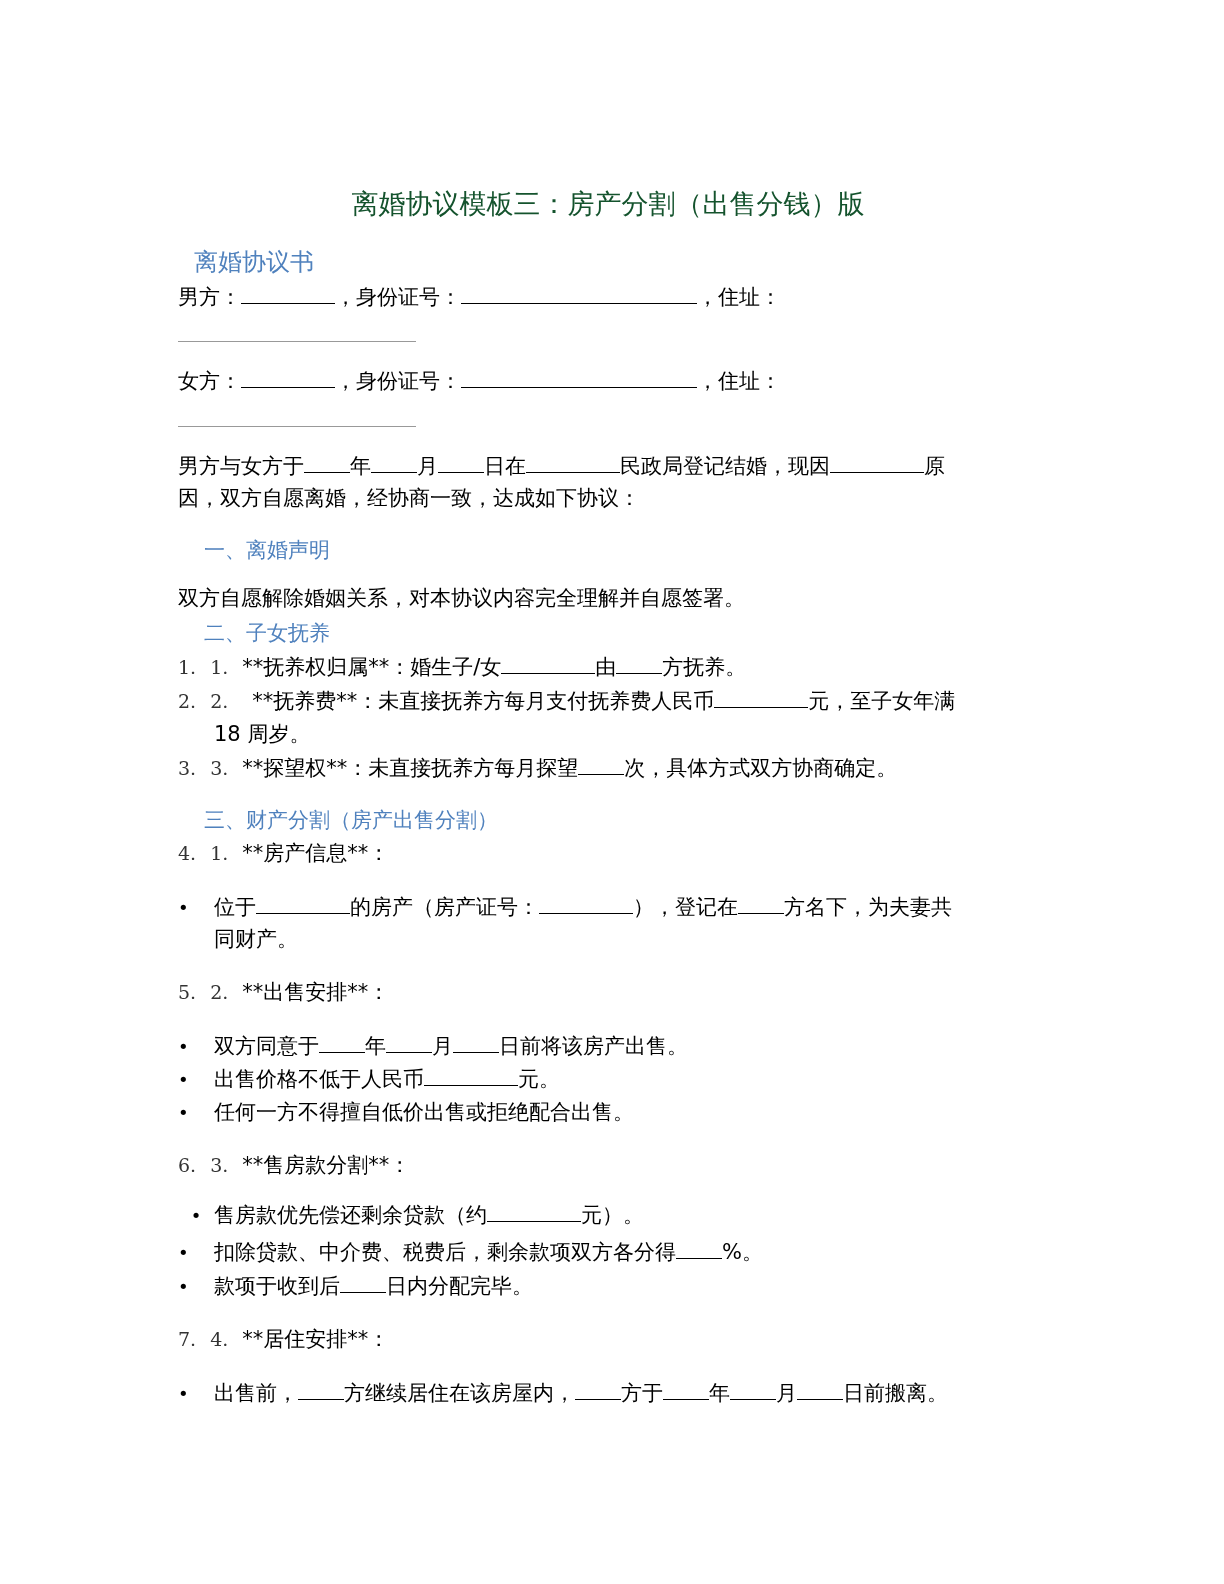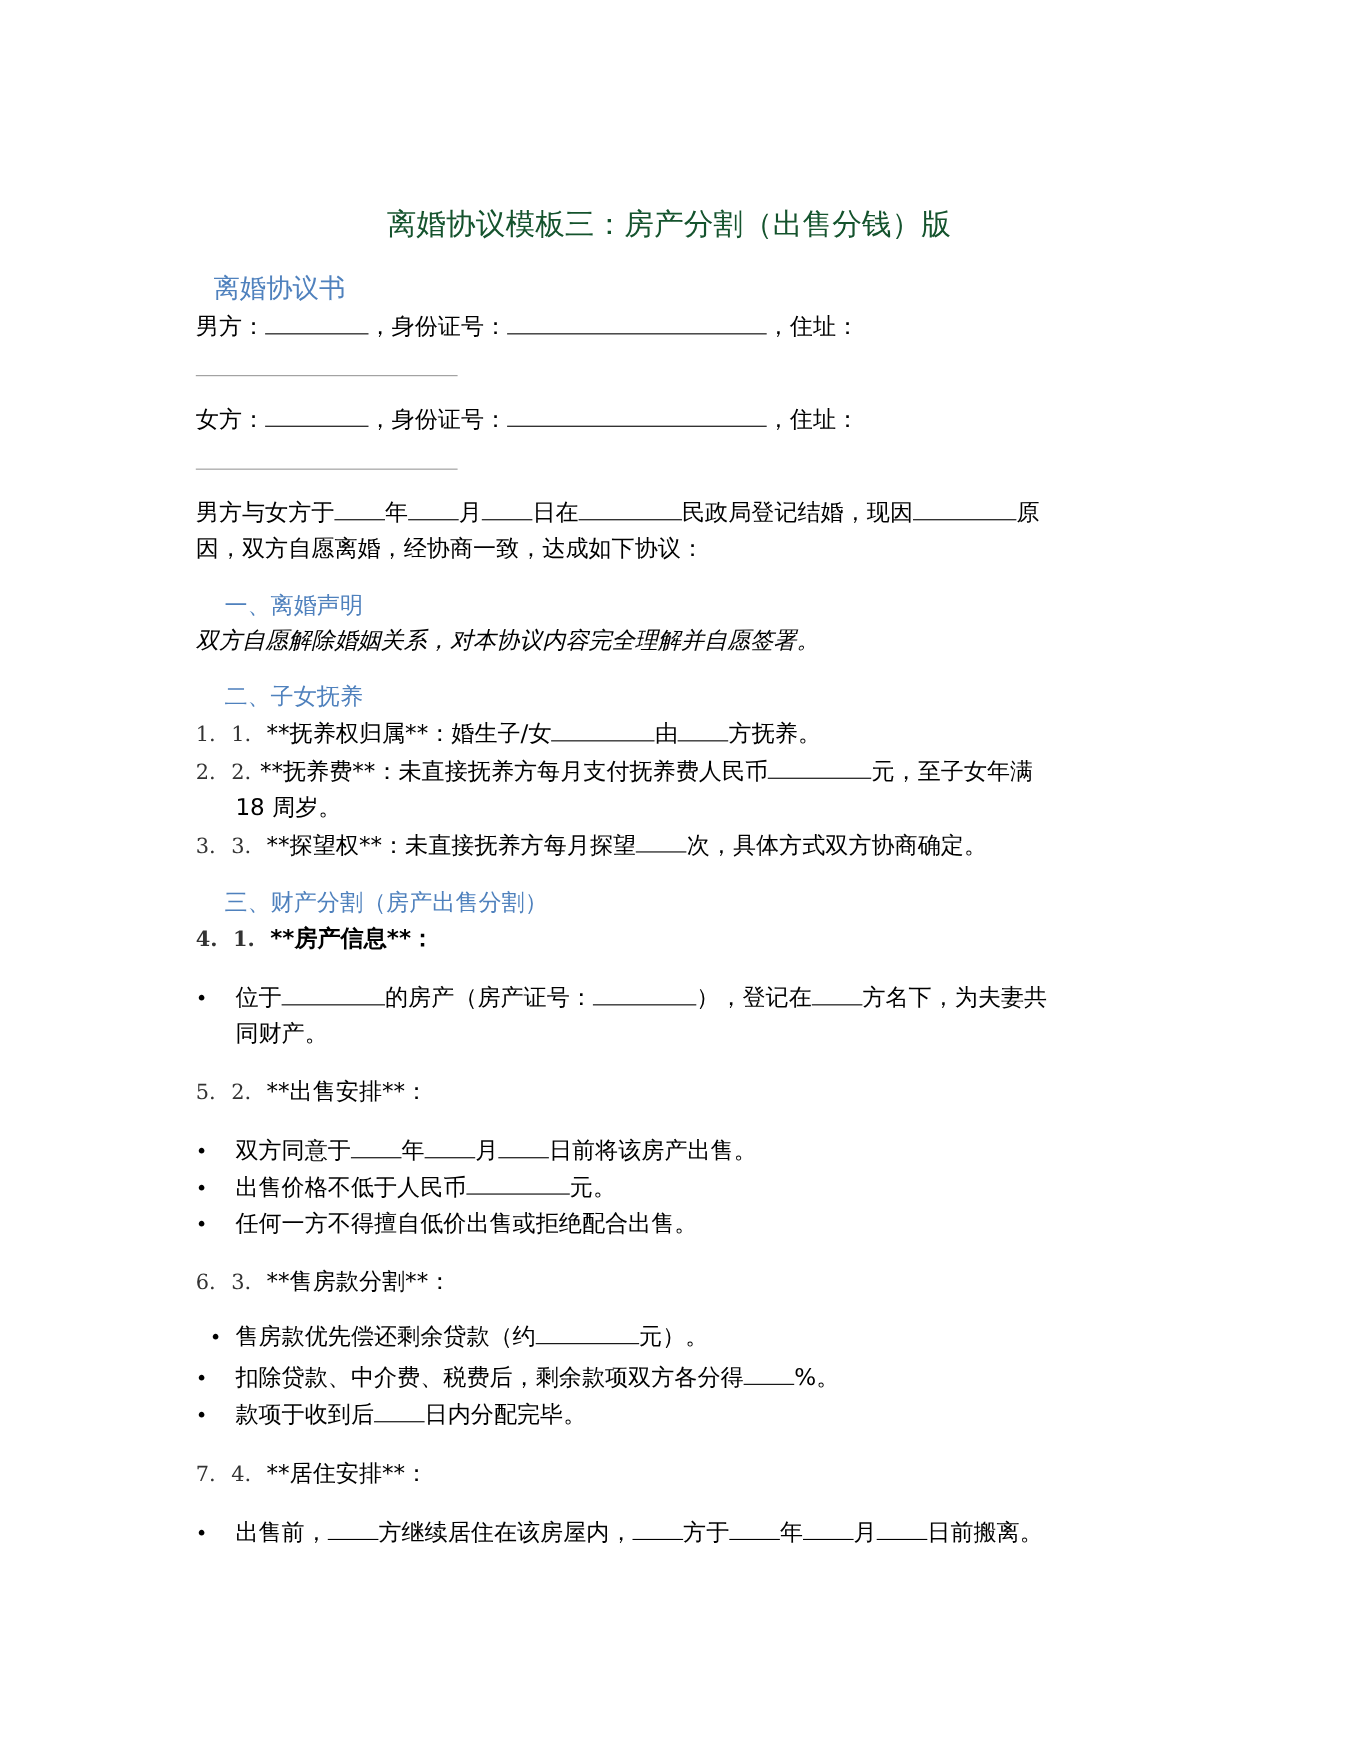--- a/index.html
+++ b/index.html
@@ -38,37 +38,37 @@
     <span>女方：</span><span class="blank" style="width:94px"></span><span>，身份证号：</span><span class="blank" style="width:236px"></span><span>，住址：</span>
   </div>
   <div style="position:absolute; left:0; top:425px;" class="gblank"><span style="display:inline-block;width:238px;"></span></div>
 
   <div class="line" style="top:451px;">
     <span>男方与女方于</span><span class="blank" style="width:46px"></span><span>年</span><span class="blank" style="width:46px"></span><span>月</span><span class="blank" style="width:46px"></span><span>日在</span><span class="blank" style="width:94px"></span><span>民政局登记结婚，现因</span><span class="blank" style="width:94px"></span><span>原</span>
   </div>
   <div class="line" style="top:483px;">因，双方自愿离婚，经协商一致，达成如下协议：</div>
 
   <div class="h3" style="top:536px;">一、离婚声明</div>
-  <div class="line" style="top:567px;font-style:italic;">双方自愿解除婚姻关系，对本协议内容完全理解并自愿签署。</div>
+  <div class="line" style="top:583px;">双方自愿解除婚姻关系，对本协议内容完全理解并自愿签署。</div>
 
   <div class="h3" style="top:619px;">二、子女抚养</div>
   <div class="line" style="top:652px;">
     <span class="num">1.</span><span class="num" style="margin-left:14px">1.</span><span style="margin-left:14px">**抚养权归属**：婚生子/女</span><span class="blank" style="width:94px"></span><span>由</span><span class="blank" style="width:46px"></span><span>方抚养。</span>
   </div>
   <div class="line" style="top:686px;">
-    <span class="num">2.</span><span class="num" style="margin-left:14px">2.</span><span style="margin-left:8px">**抚养费**：未直接抚养方每月支付抚养费人民币</span><span class="blank" style="width:94px"></span><span>元，至子女年满</span>
+    <span class="num">2.</span><span class="num" style="margin-left:14px">2.</span><span style="margin-left:24px">**抚养费**：未直接抚养方每月支付抚养费人民币</span><span class="blank" style="width:94px"></span><span>元，至子女年满</span>
   </div>
   <div class="line" style="top:719px; left:36px;">18 周岁。</div>
   <div class="line" style="top:753px;">
     <span class="num">3.</span><span class="num" style="margin-left:14px">3.</span><span style="margin-left:14px">**探望权**：未直接抚养方每月探望</span><span class="blank" style="width:46px"></span><span>次，具体方式双方协商确定。</span>
   </div>
 
   <div class="h3" style="top:806px;">三、财产分割（房产出售分割）</div>
 
-  <div class="line" style="top:838px;font-weight:bold;">
+  <div class="line" style="top:838px;">
     <span class="num">4.</span><span class="num" style="margin-left:14px">1.</span><span style="margin-left:14px">**房产信息**：</span>
   </div>
   <div class="line" style="top:892px;">
     <span class="bullet">•</span><span>位于</span><span class="blank" style="width:94px"></span><span>的房产（房产证号：</span><span class="blank" style="width:94px"></span><span>），登记在</span><span class="blank" style="width:46px"></span><span>方名下，为夫妻共</span>
   </div>
   <div class="line indent" style="top:924px;">同财产。</div>
 
   <div class="line" style="top:977px;">
     <span class="num">5.</span><span class="num" style="margin-left:14px">2.</span><span style="margin-left:14px">**出售安排**：</span>
   </div>

